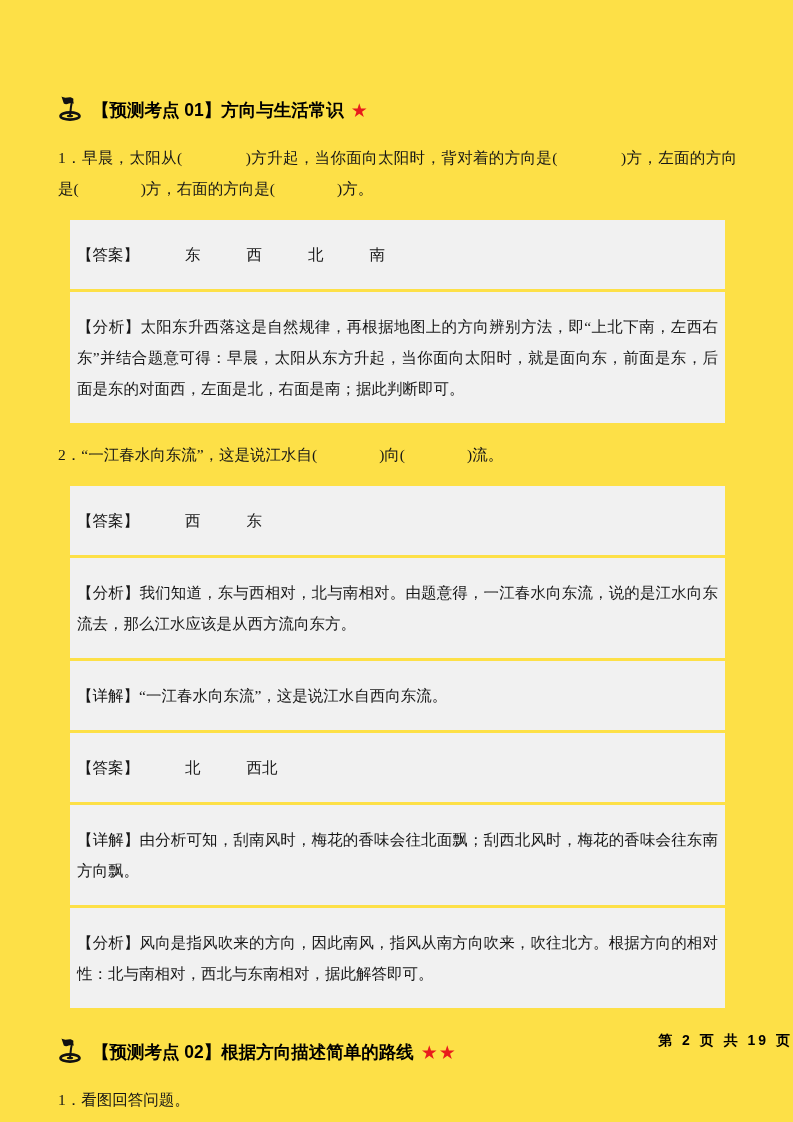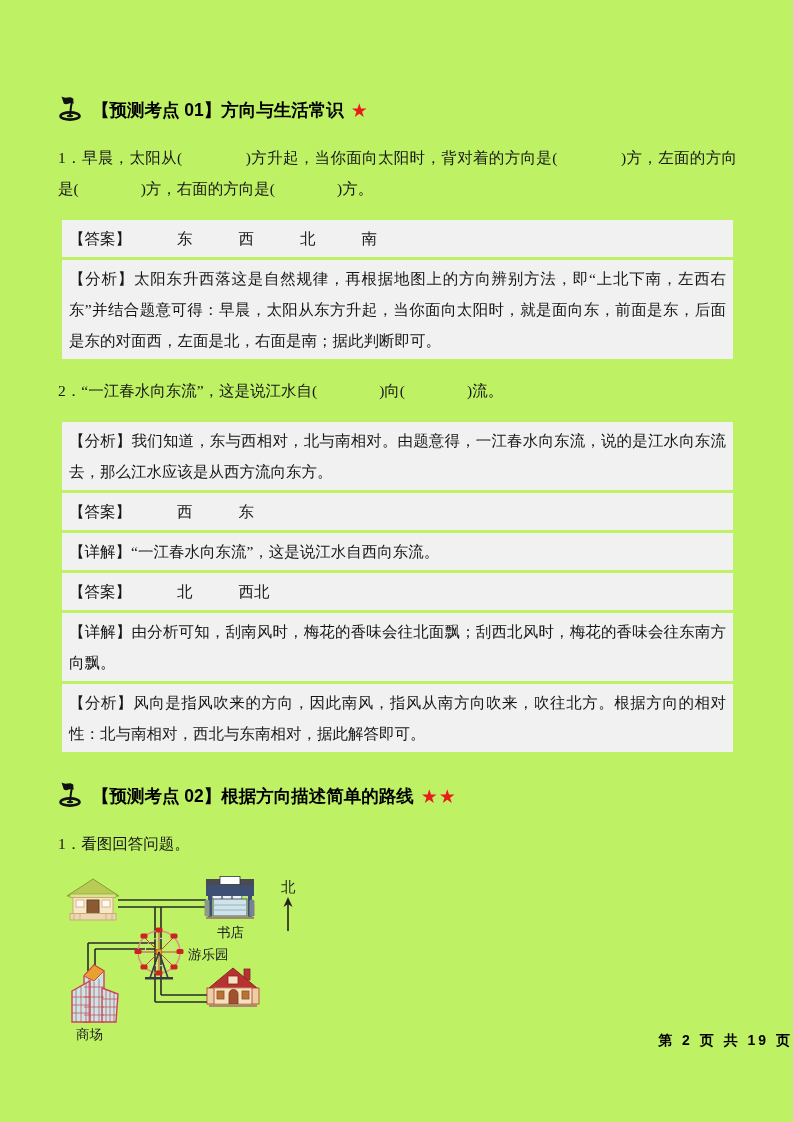--- a/index.html
+++ b/index.html
@@ -1,26 +1,26 @@
 <!DOCTYPE html>
 <html><head>
 <meta charset="utf-8">
 <style>
   html,body{margin:0;padding:0;background:#ffffff;}
-  .page{position:relative;width:793px;height:1122px;background:#bef264;overflow:hidden;
+  .page{position:relative;width:793px;height:1122px;background:#fde047;overflow:hidden;
         font-family:"Liberation Serif","DejaVu Serif",serif;color:#161616;}
   .content{position:absolute;left:58px;top:90px;width:679px;}
   .topic-heading{display:flex;align-items:center;gap:7px;
         font-family:"Liberation Sans","DejaVu Sans",sans-serif;
         font-weight:bold;font-size:17.5px;color:#000;margin:4px 0 9px 0;}
   .topic-heading .stars{color:#e81c1c;font-size:19px;letter-spacing:1px;line-height:1;}
   .flag-ico{flex:0 0 auto;}
   .q{font-size:15.5px;line-height:31px;text-align:justify;margin:16px 0;}
   .blk{background:#f1f1f1;font-size:15.5px;line-height:31px;text-align:justify;
-       padding:3px 7px;margin:3px 4px;}
+       padding:19px 7px;margin:3px 12px;}
   .pre{white-space:pre-line;}
   .ans-item{display:inline-block;margin-left:46px;}
   .map-wrap{margin:3px 0 0 2px;}
   .map-label{font-family:"Liberation Serif","DejaVu Serif",serif;font-size:13.5px;fill:#222;}
   .footer{position:absolute;left:0;right:0;bottom:72px;text-align:right;
           font-family:"Liberation Sans","DejaVu Sans",sans-serif;
           font-weight:bold;font-size:14px;letter-spacing:3px;color:#000;}
 </style>
 </head>
 <body>
@@ -41,24 +41,24 @@
       <span class="stars">★</span>
     </div>
 
     <p class="q">1．早晨，太阳从(　　　　)方升起，当你面向太阳时，背对着的方向是(　　　　)方，左面的方向是(　　　　)方，右面的方向是(　　　　)方。</p>
     <div class="blk">
       <span>【答案】</span><span class="ans-item">东</span><span class="ans-item">西</span><span class="ans-item">北</span><span class="ans-item">南</span>
     </div>
     <div class="blk">【分析】太阳东升西落这是自然规律，再根据地图上的方向辨别方法，即“上北下南，左西右东”并结合题意可得：早晨，太阳从东方升起，当你面向太阳时，就是面向东，前面是东，后面是东的对面西，左面是北，右面是南；据此判断即可。</div>
 
     <p class="q">2．“一江春水向东流”，这是说江水自(　　　　)向(　　　　)流。</p>
-    <div class="blk">【分析】我们知道，东与西相对，北与南相对。由题意得，一江春水向东流，说的是江水向东流去，那么江水应该是从西方流向东方。</div>
     <div class="blk">
       <span>【答案】</span><span class="ans-item">西</span><span class="ans-item">东</span>
     </div>
+    <div class="blk">【分析】我们知道，东与西相对，北与南相对。由题意得，一江春水向东流，说的是江水向东流去，那么江水应该是从西方流向东方。</div>
     <div class="blk">【详解】“一江春水向东流”，这是说江水自西向东流。</div>
 
     <div class="blk">
       <span>【答案】</span><span class="ans-item">北</span><span class="ans-item">西北</span>
     </div>
     <div class="blk">【详解】由分析可知，刮南风时，梅花的香味会往北面飘；刮西北风时，梅花的香味会往东南方向飘。</div>
     <div class="blk">【分析】风向是指风吹来的方向，因此南风，指风从南方向吹来，吹往北方。根据方向的相对性：北与南相对，西北与东南相对，据此解答即可。</div>
 
     <div class="topic-heading" style="margin-top:28px;">
       <span class="flag-ico">

